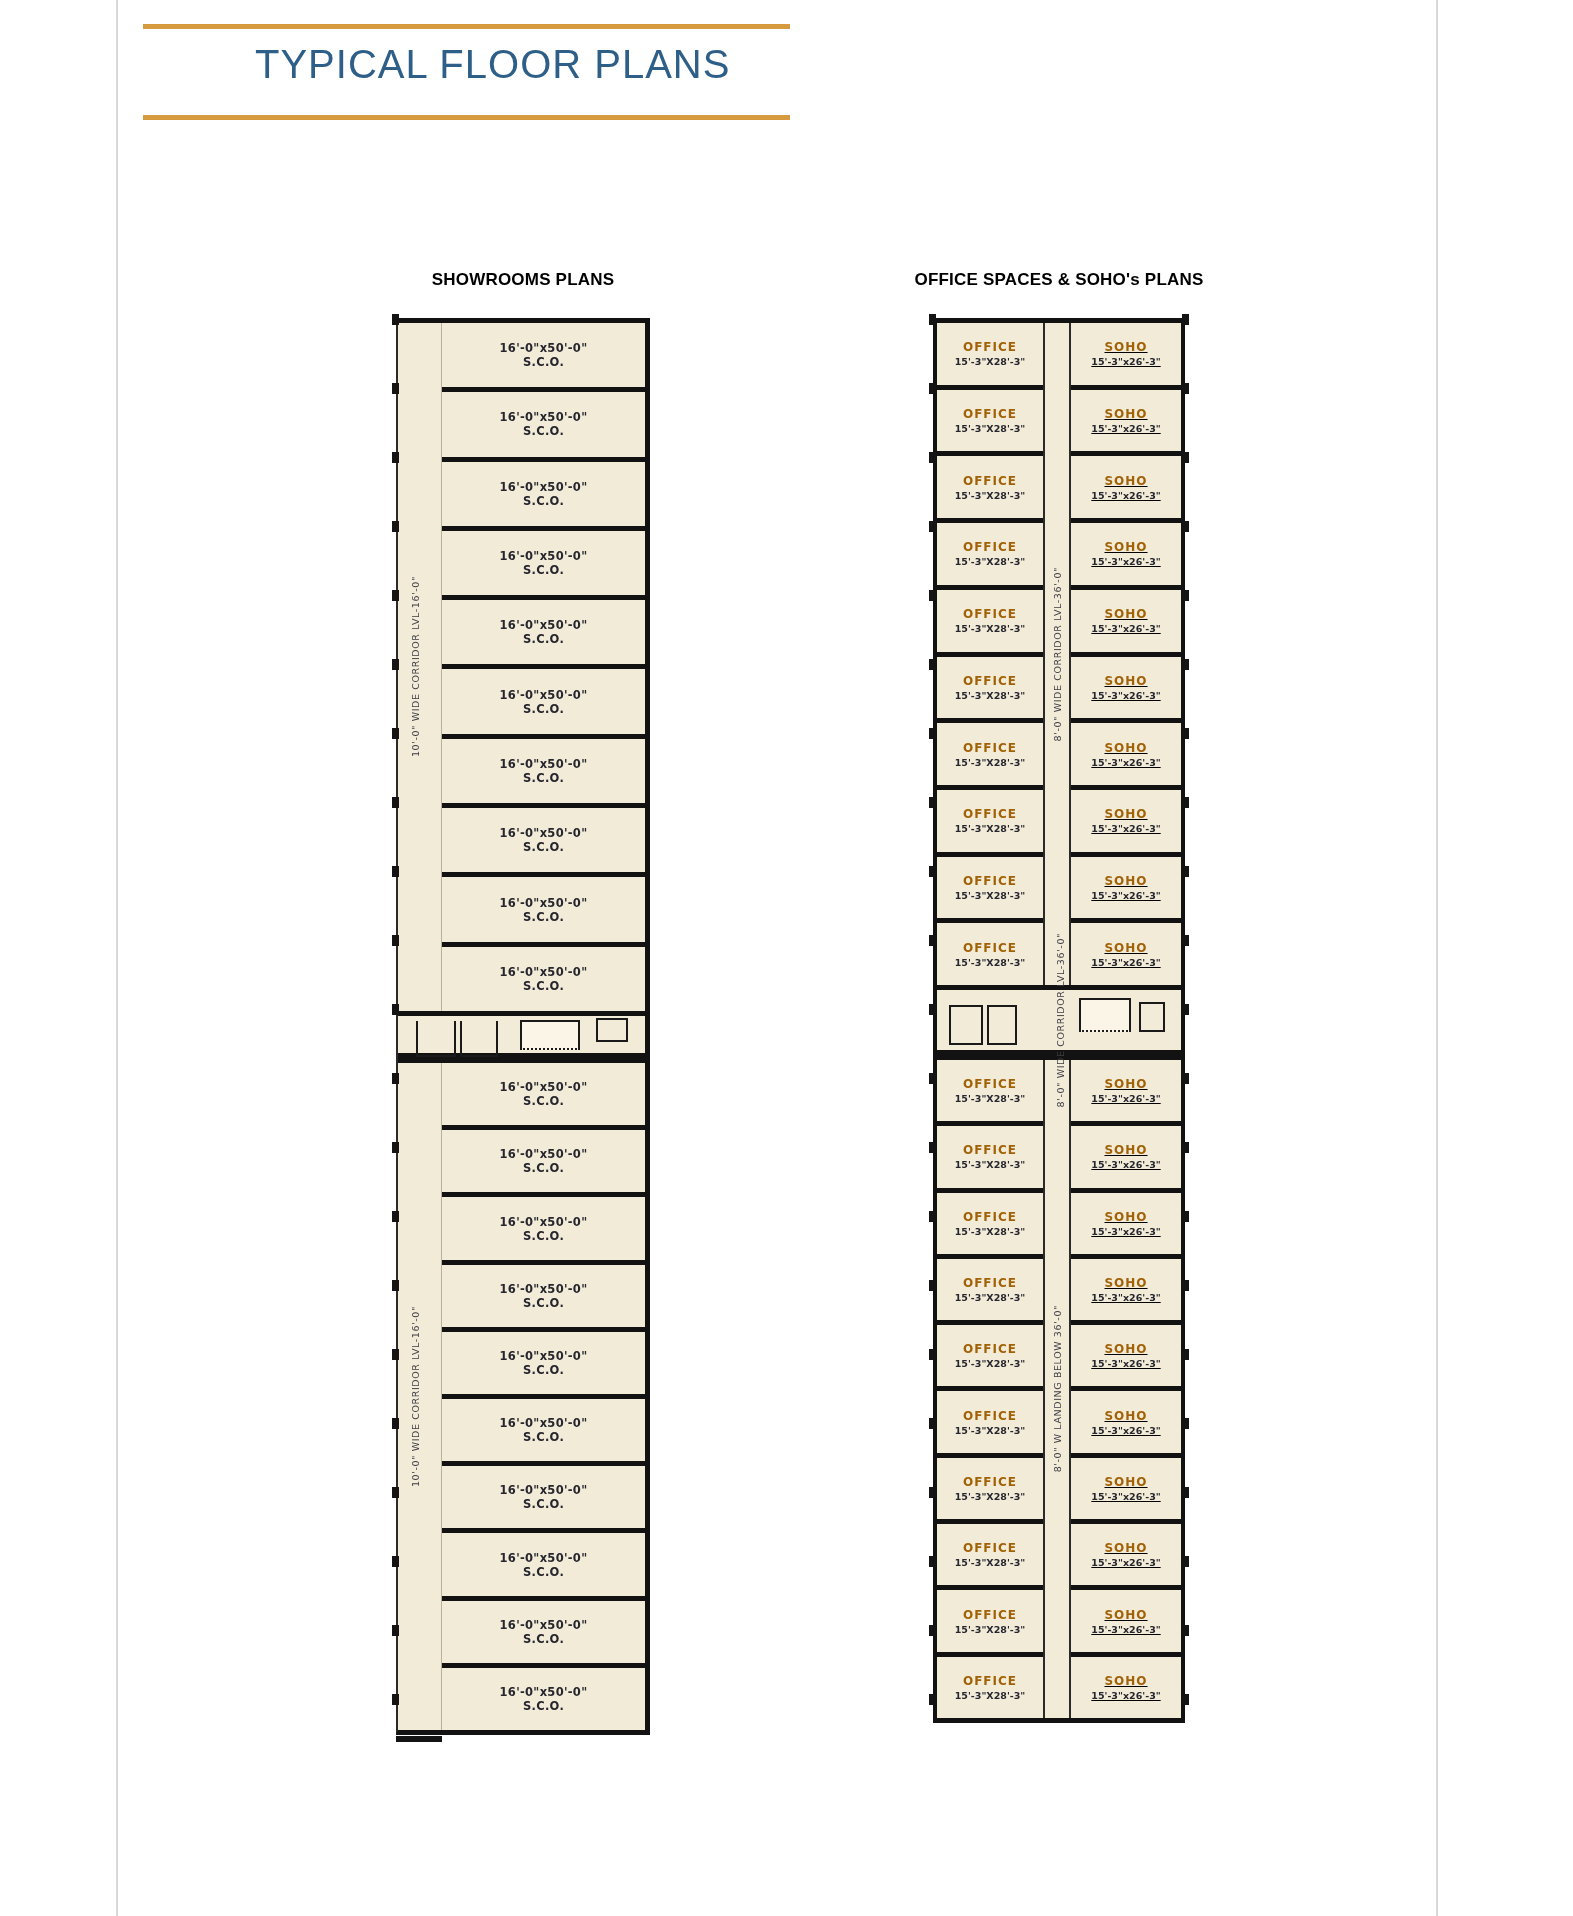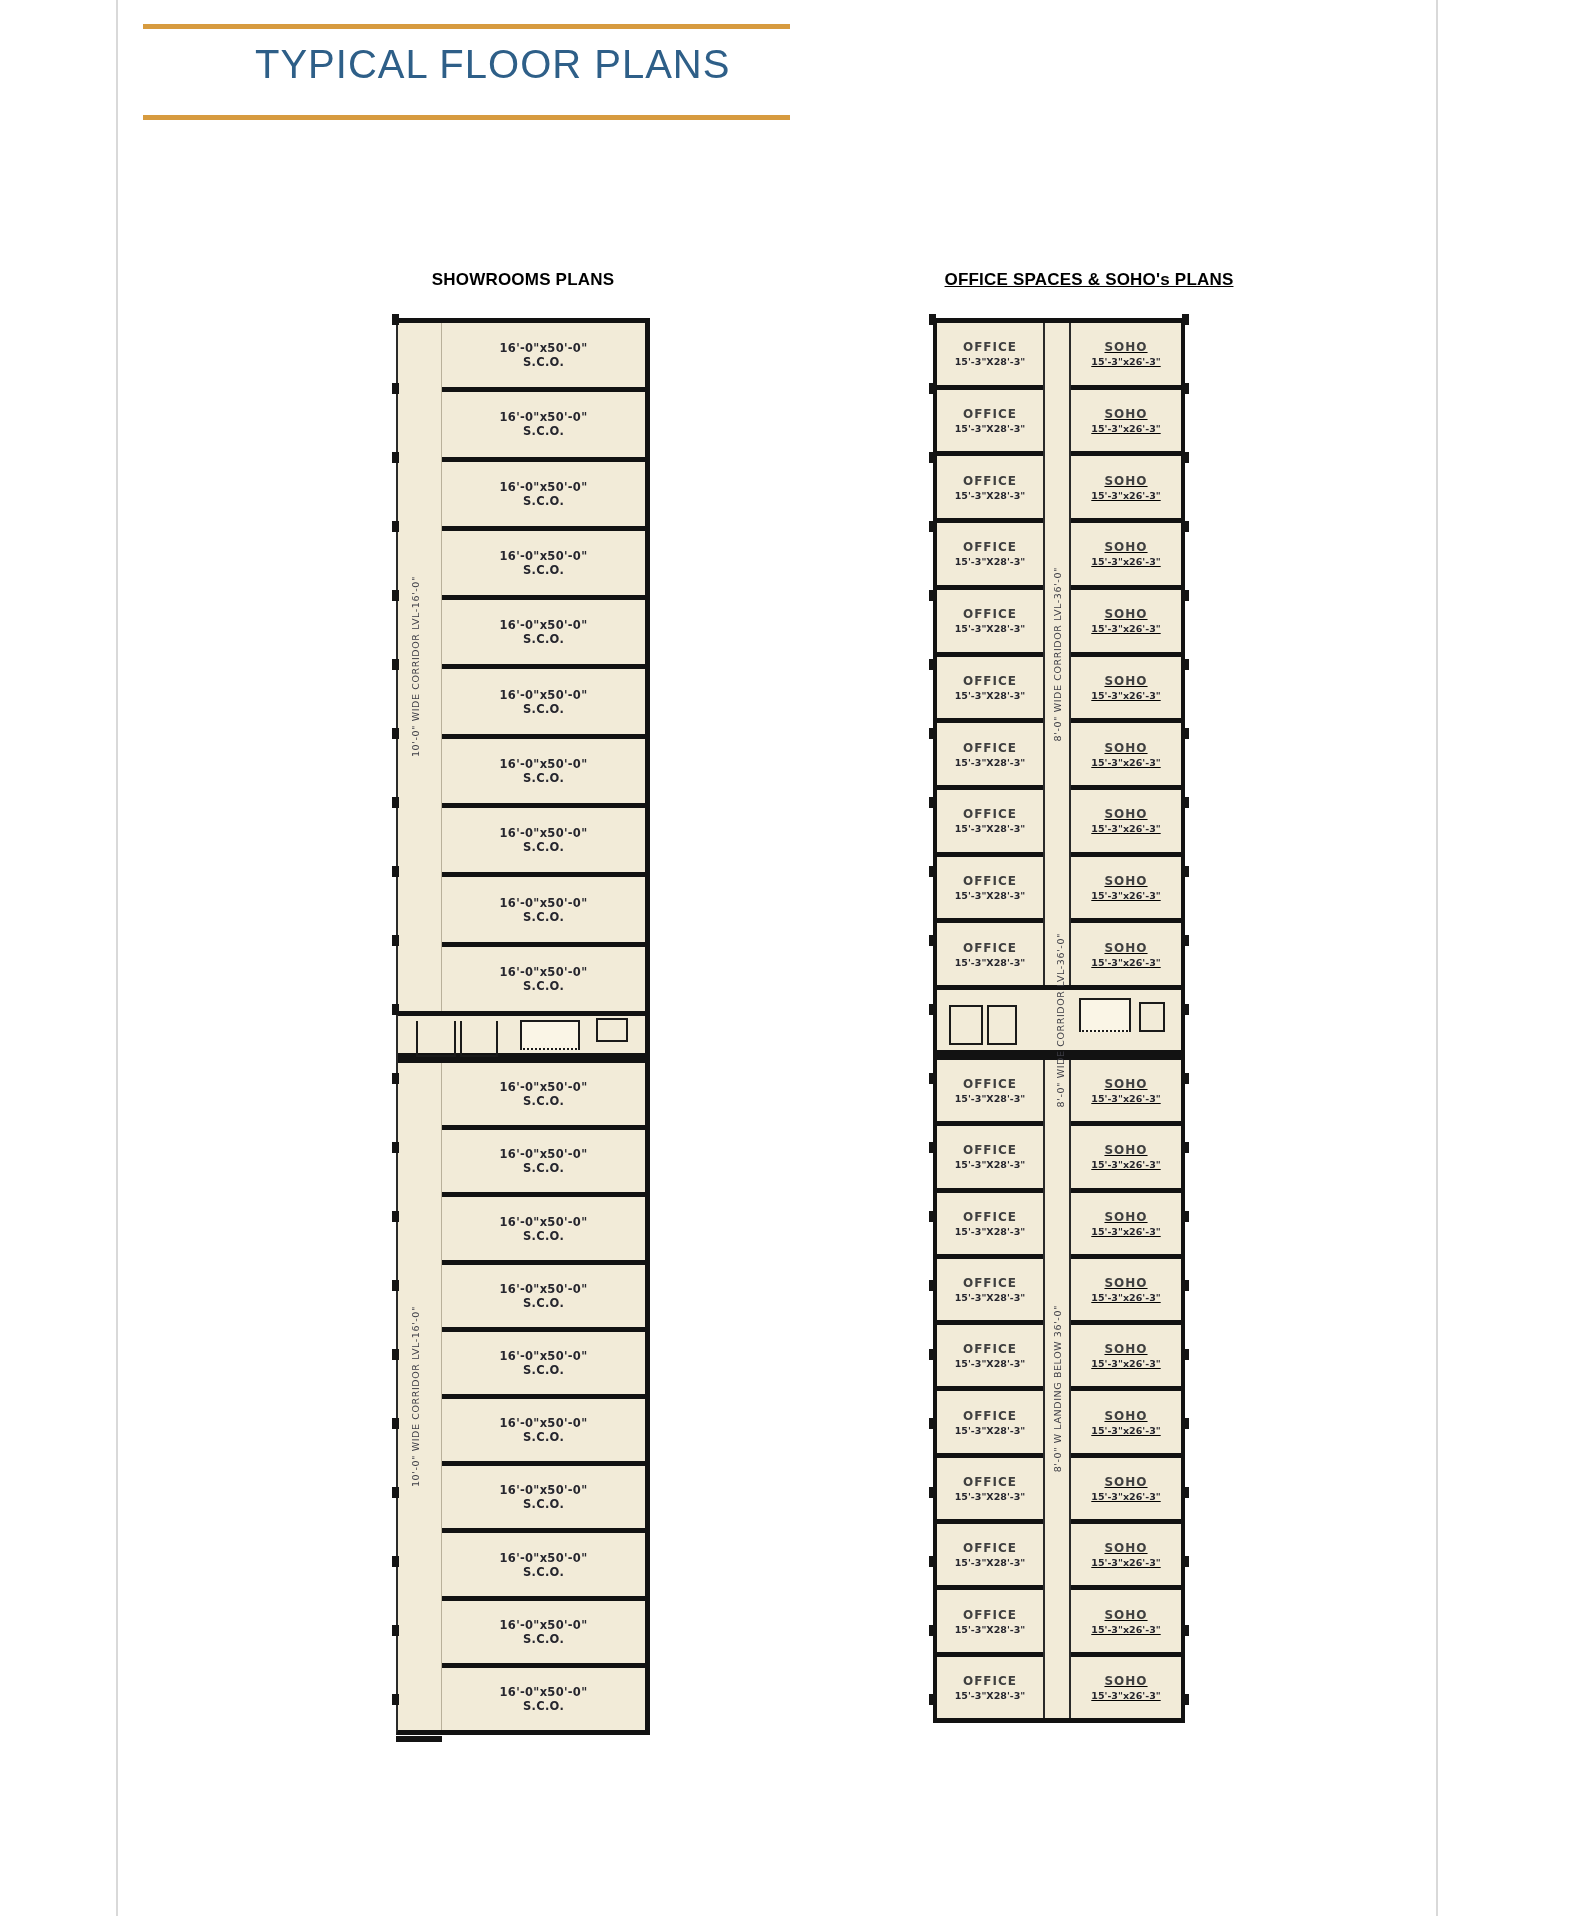--- a/index.html
+++ b/index.html
@@ -16,21 +16,21 @@
   .rule { position:absolute; left:143px; width:647px; height:5px; background:#D79B3F; }
   .rule.top    { top:24px; }
   .rule.bottom { top:115px; }
   .title { position:absolute; left:255px; top:42px; width:700px;
            font-size:40px; font-weight:300; letter-spacing:1px; color:#2E5F88;
            font-family:"Liberation Sans", sans-serif; }
 
   .subtitle { position:absolute; top:270px; text-align:center;
               font-size:17px; font-weight:700; color:#000000; letter-spacing:0.2px; }
   .subtitle.showrooms { left:398px;  width:250px; }
-  .subtitle.offices   { left:909px;  width:360px;text-decoration:underline; }
+  .subtitle.offices   { left:879px;  width:360px; }
 
   
   .plan { position:absolute; background:#F2EBD8; display:flex; flex-direction:column; }
   .band { position:relative; display:flex; border-top:5px solid #121212; }
   .core { position:relative; border-top:5px solid #121212; border-bottom:5px solid #121212;
           background:#F2EBD8; overflow:visible; }
 
   .vtext { position:absolute; writing-mode:vertical-rl; transform:rotate(180deg);
            font-size:9.5px; color:#3c3c44; letter-spacing:0.6px; white-space:nowrap;
            font-family:"DejaVu Sans", sans-serif; }
@@ -61,21 +61,21 @@
                        border-bottom:5px solid #121212; }
   .of-band-upper { height:667px; }
   .of-core       { height:70px;  }
   .of-band-lower { height:663px; }
   .col { display:flex; flex-direction:column; }
   .col.officecol { flex:0 0 106px; }
   .col.sohocol   { flex:0 0 110px;text-decoration:underline; }
   .of-corridor { position:relative; flex:0 0 28px;
                  border-left:2px solid #2a2a2a; border-right:2px solid #2a2a2a; }
   .col .unit:last-child { border-bottom:none; }
-  .o1 { font-size:12px; font-weight:700; letter-spacing:1px; color:#404040;
+  .o1 { font-size:12px; font-weight:700; letter-spacing:1px; color:#a16207;
         font-family:"DejaVu Sans", sans-serif; }
   .o2 { font-size:9.5px; font-weight:600; color:#26262e; margin-top:2px;
         font-family:"DejaVu Sans", sans-serif; }
   .vtext.of { left:7px; top:0; bottom:0; margin:auto 0; height:max-content; }
   .vtext.of-mid { left:118px; top:-60px; bottom:-60px; margin:auto 0; height:max-content; z-index:4; }
 
   
   .room { position:absolute; border:2px solid #1a1a1a; background:transparent; }
   .room.fill { background:#faf5e6; border-bottom-style:dotted; }
   .stair-mark { position:absolute; background:#141414; }

